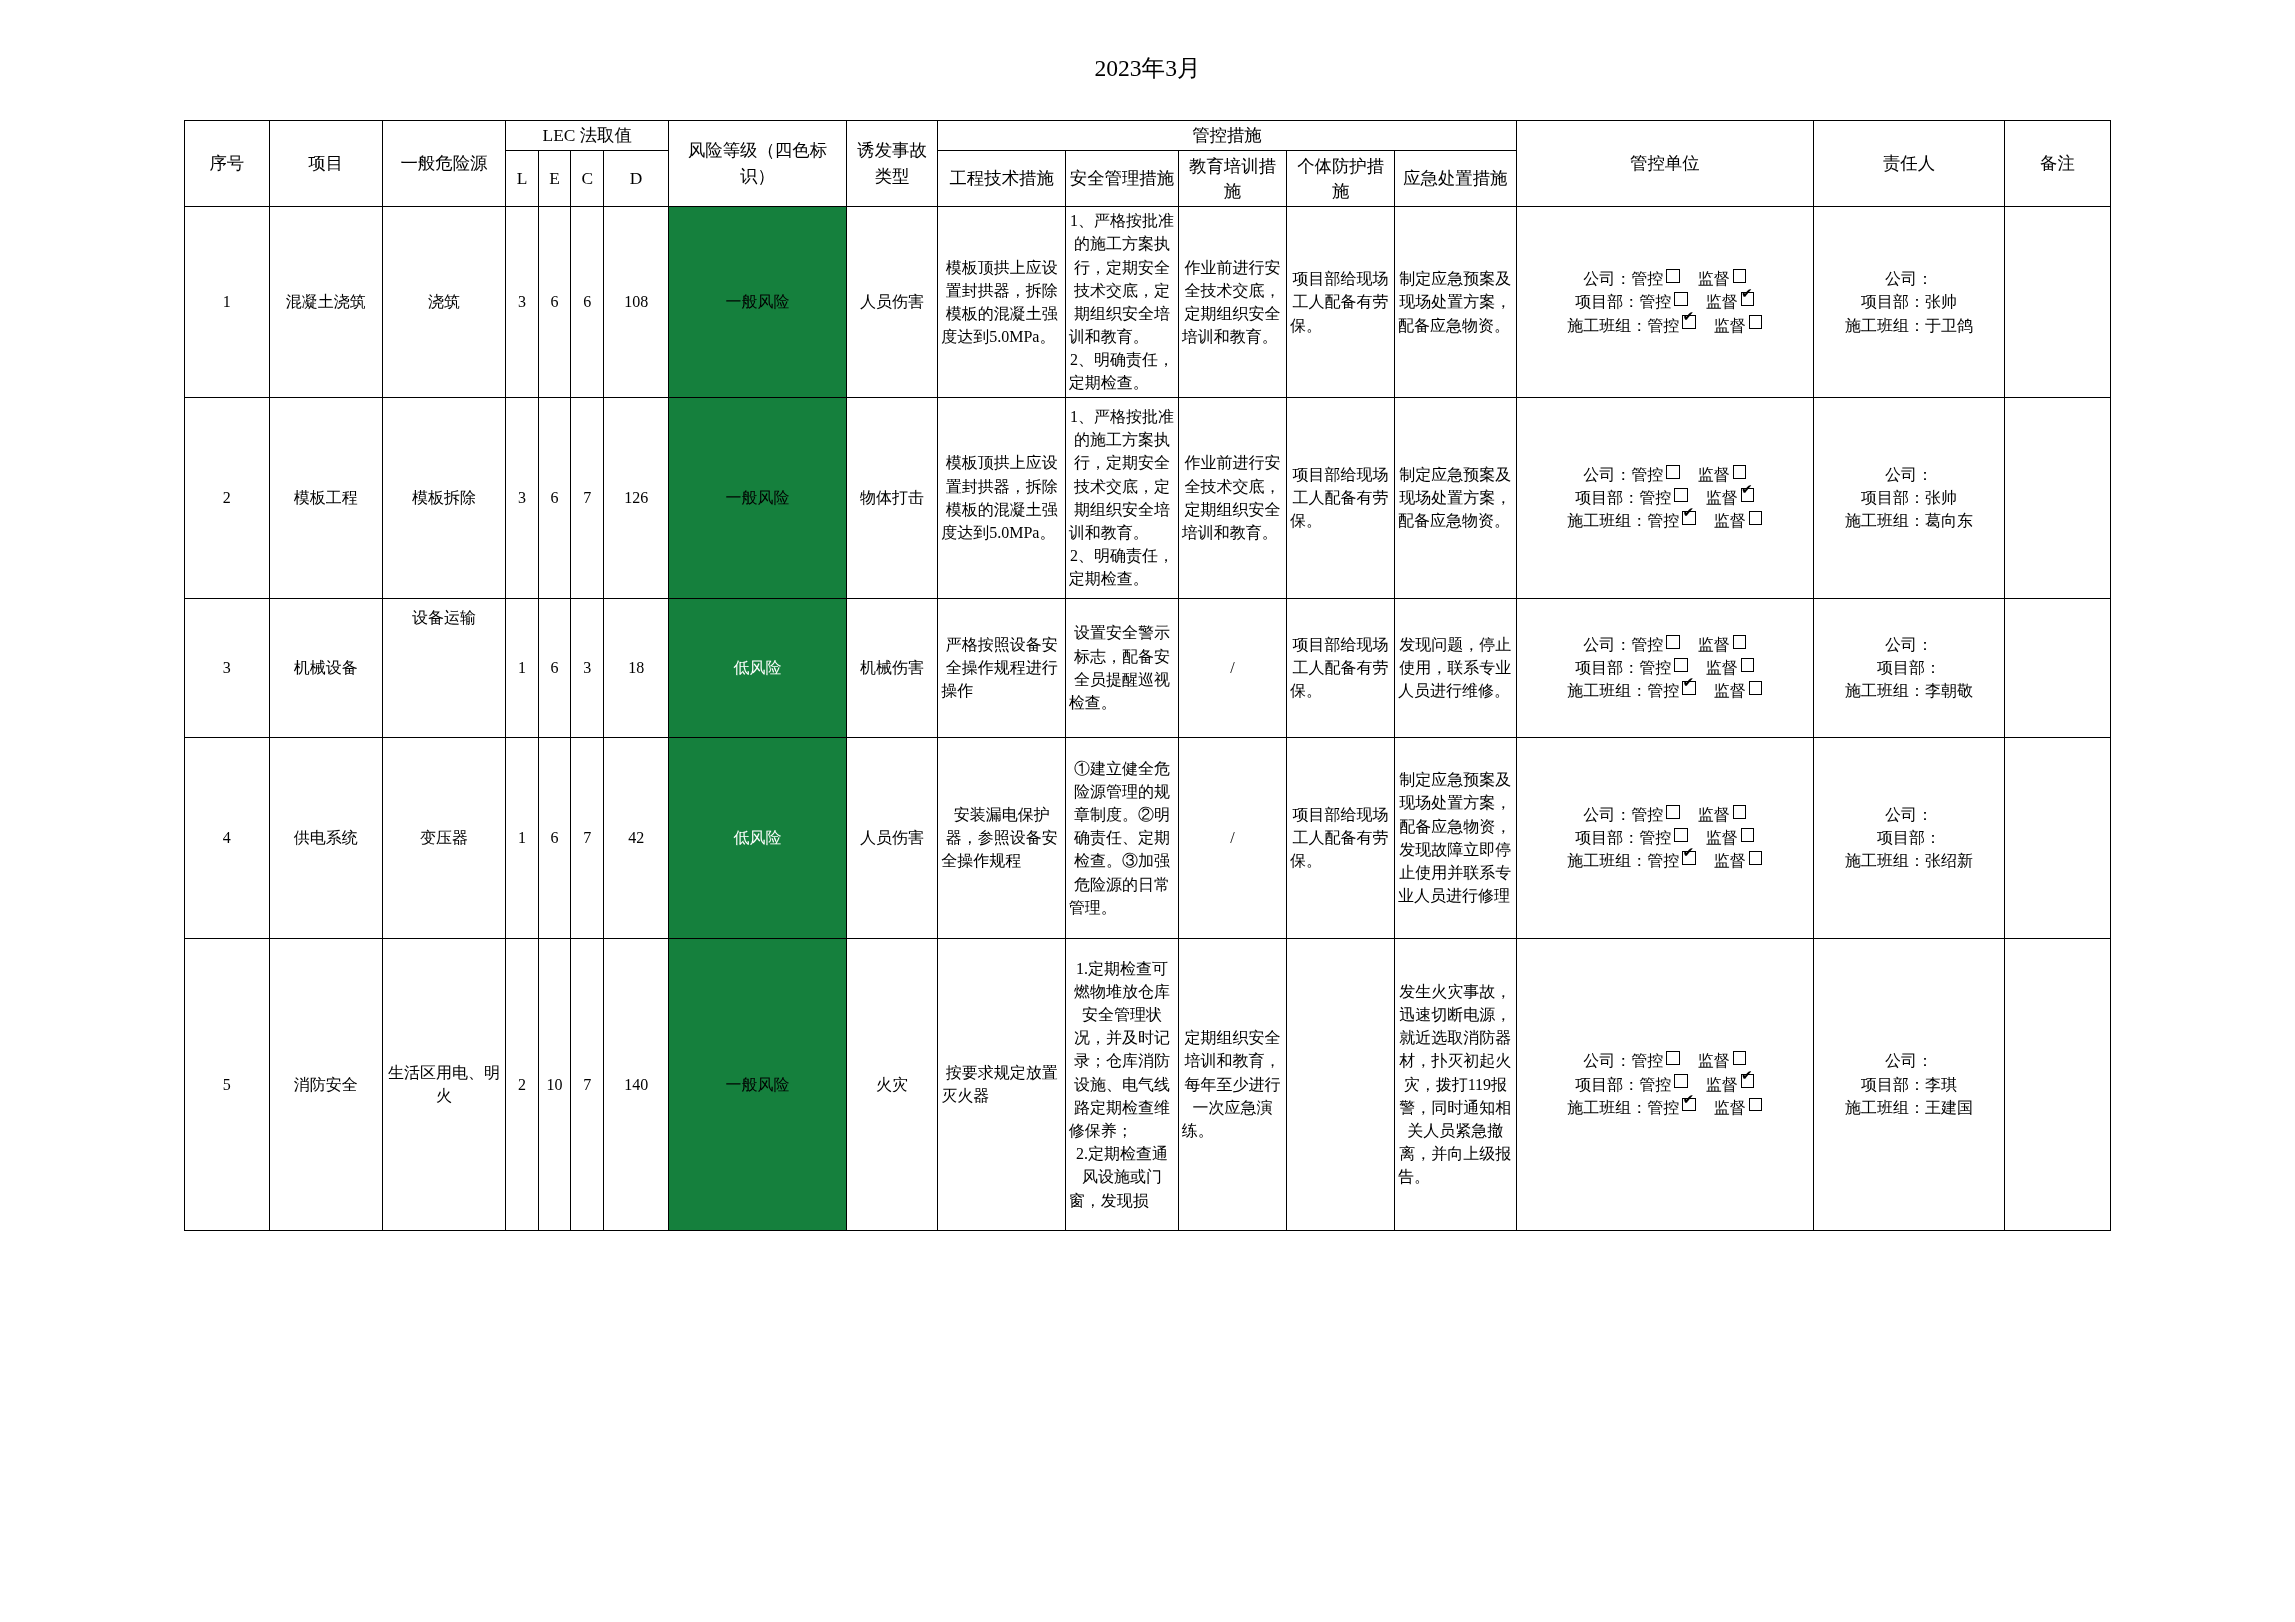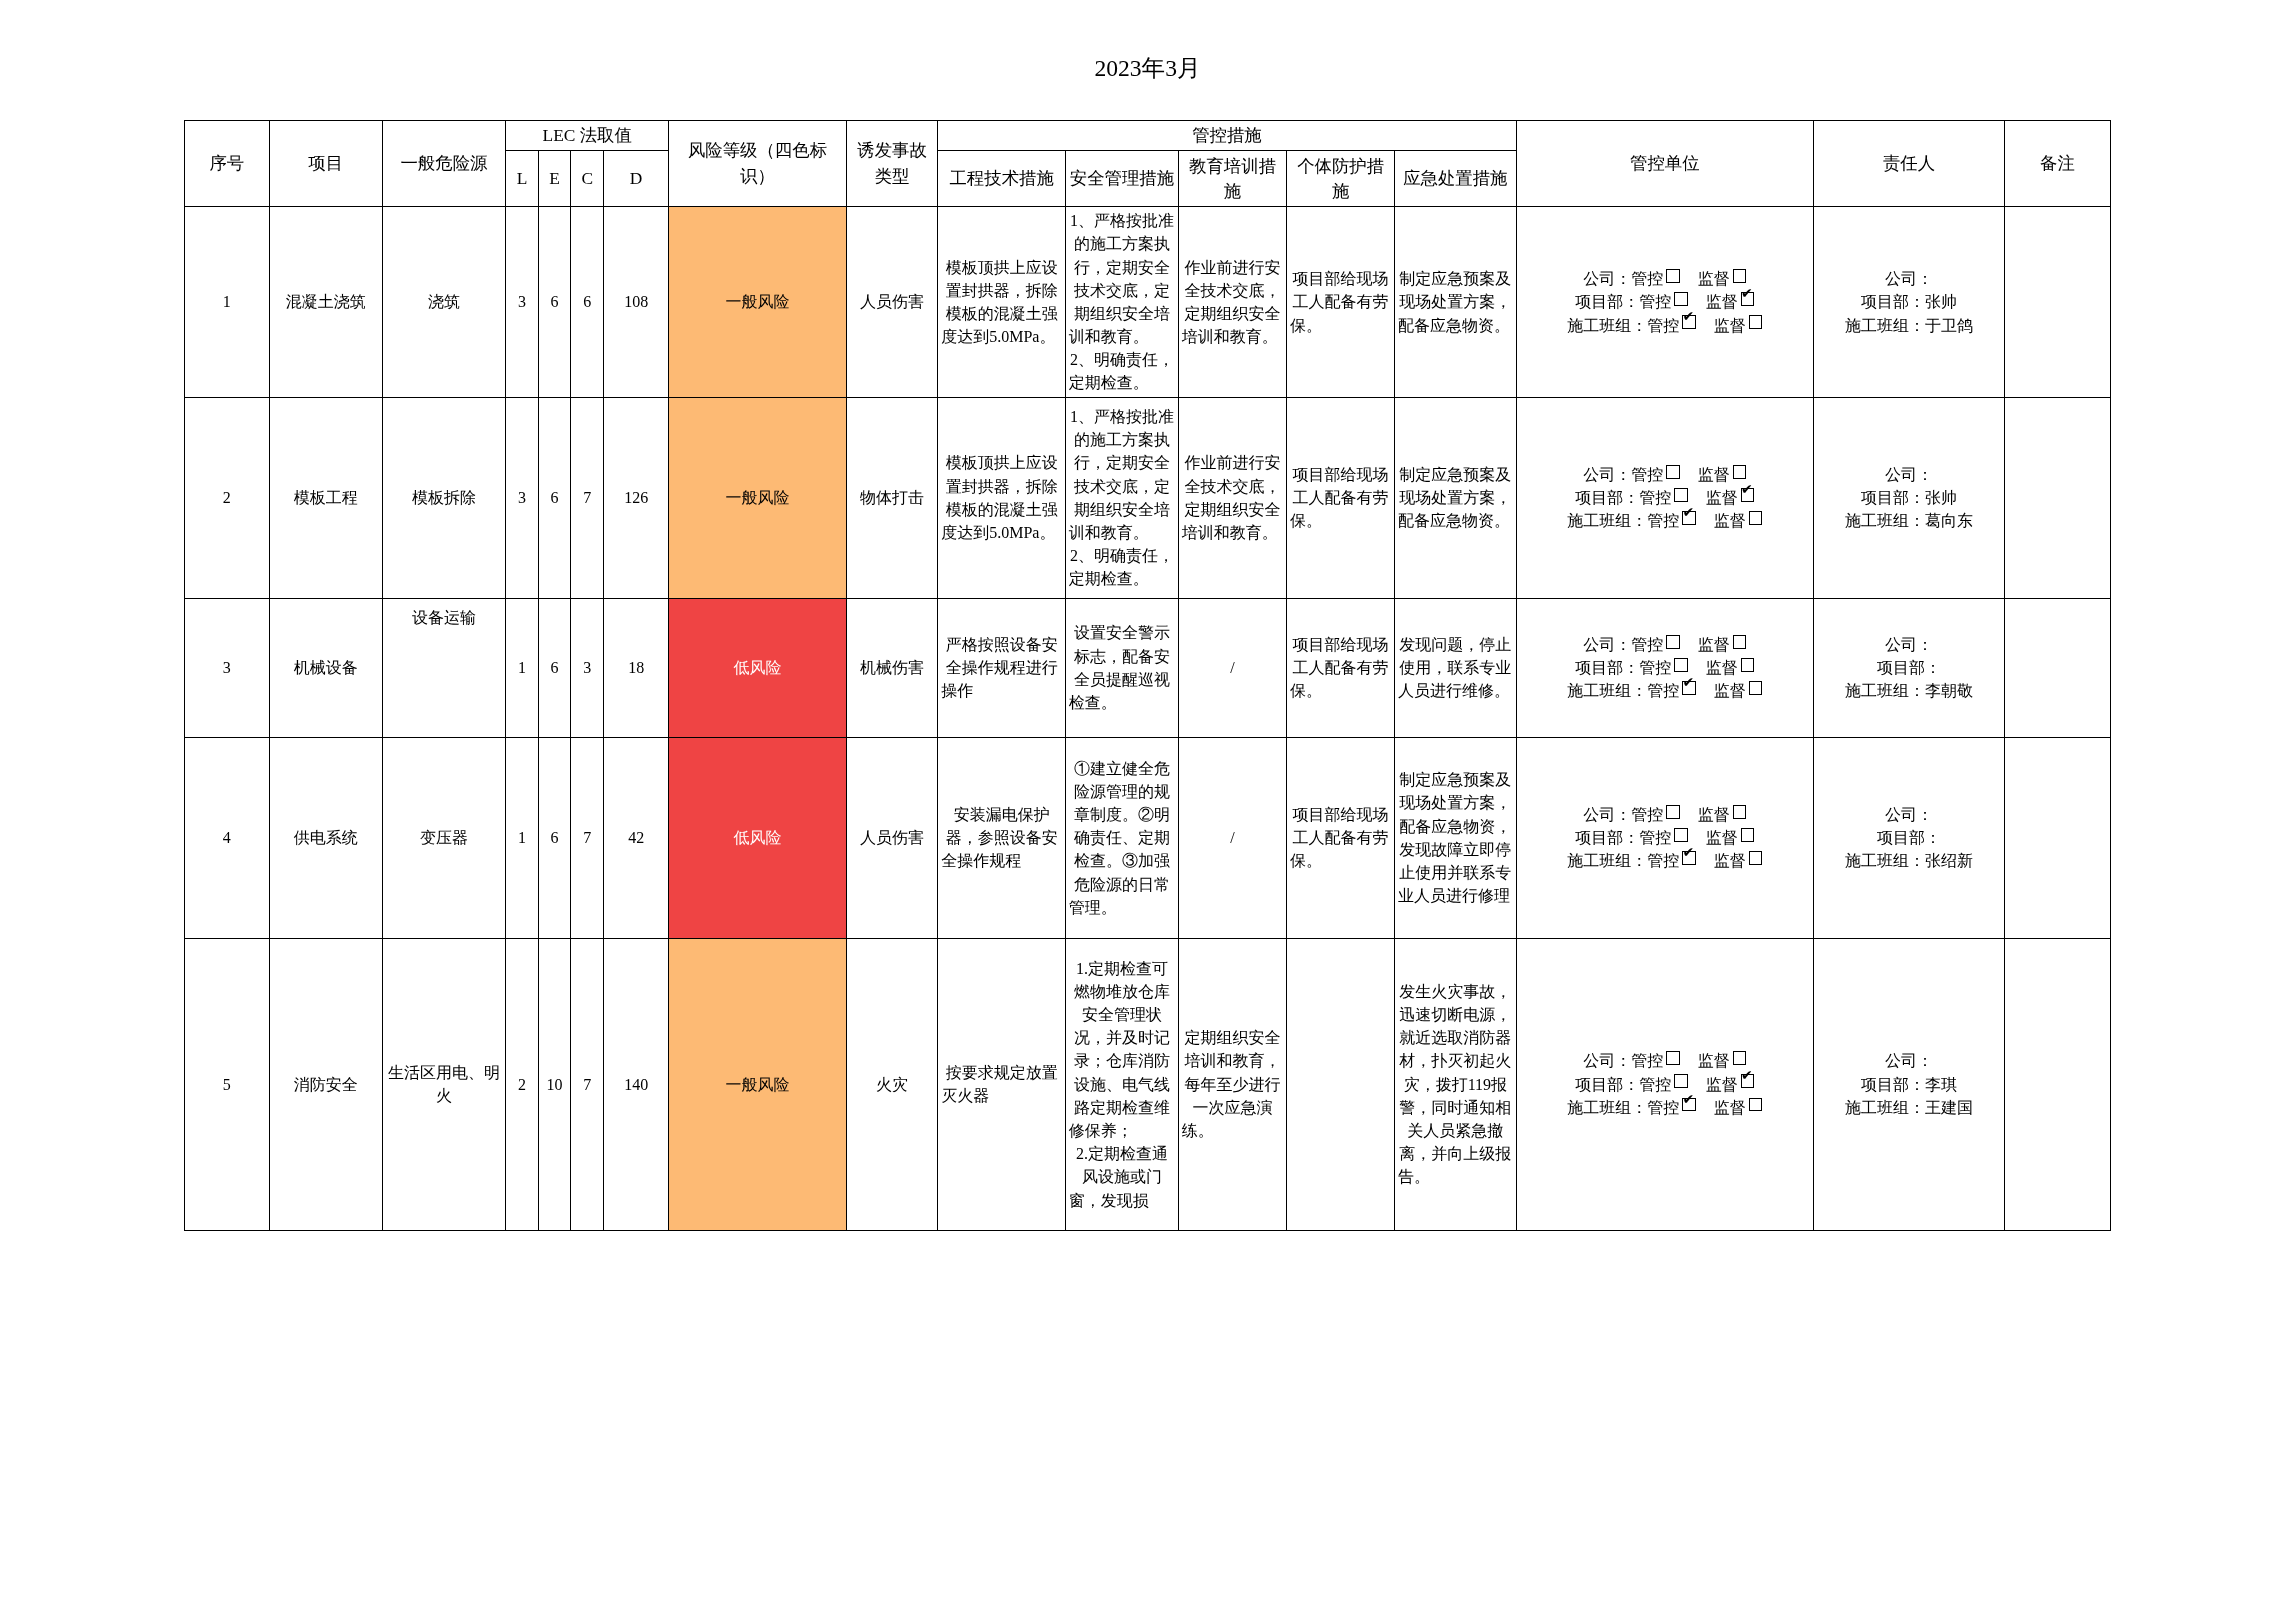--- a/index.html
+++ b/index.html
@@ -57,25 +57,25 @@
   td.cell-just {
     text-align: justify;
     text-align-last: left;
     padding: 4.2px 4.2px;
     vertical-align: top;
     font-size: 15.3px;
     line-height: 1.38;
     margin-left: 36px;
   }
   .risk-yellow {
-    background: #fdba74;
+    background: #15803d;
     font-size: 17.4px;
   }
   .risk-blue {
-    background: #ef4444;
+    background: #15803d;
     color: #ffffff;
     font-size: 17.4px;
   }
   .ctrl-unit {
     text-align: left;
     vertical-align: middle;
     padding: 7px 8.3px;
     font-size: 16px;
     line-height: 2.35;
   }

